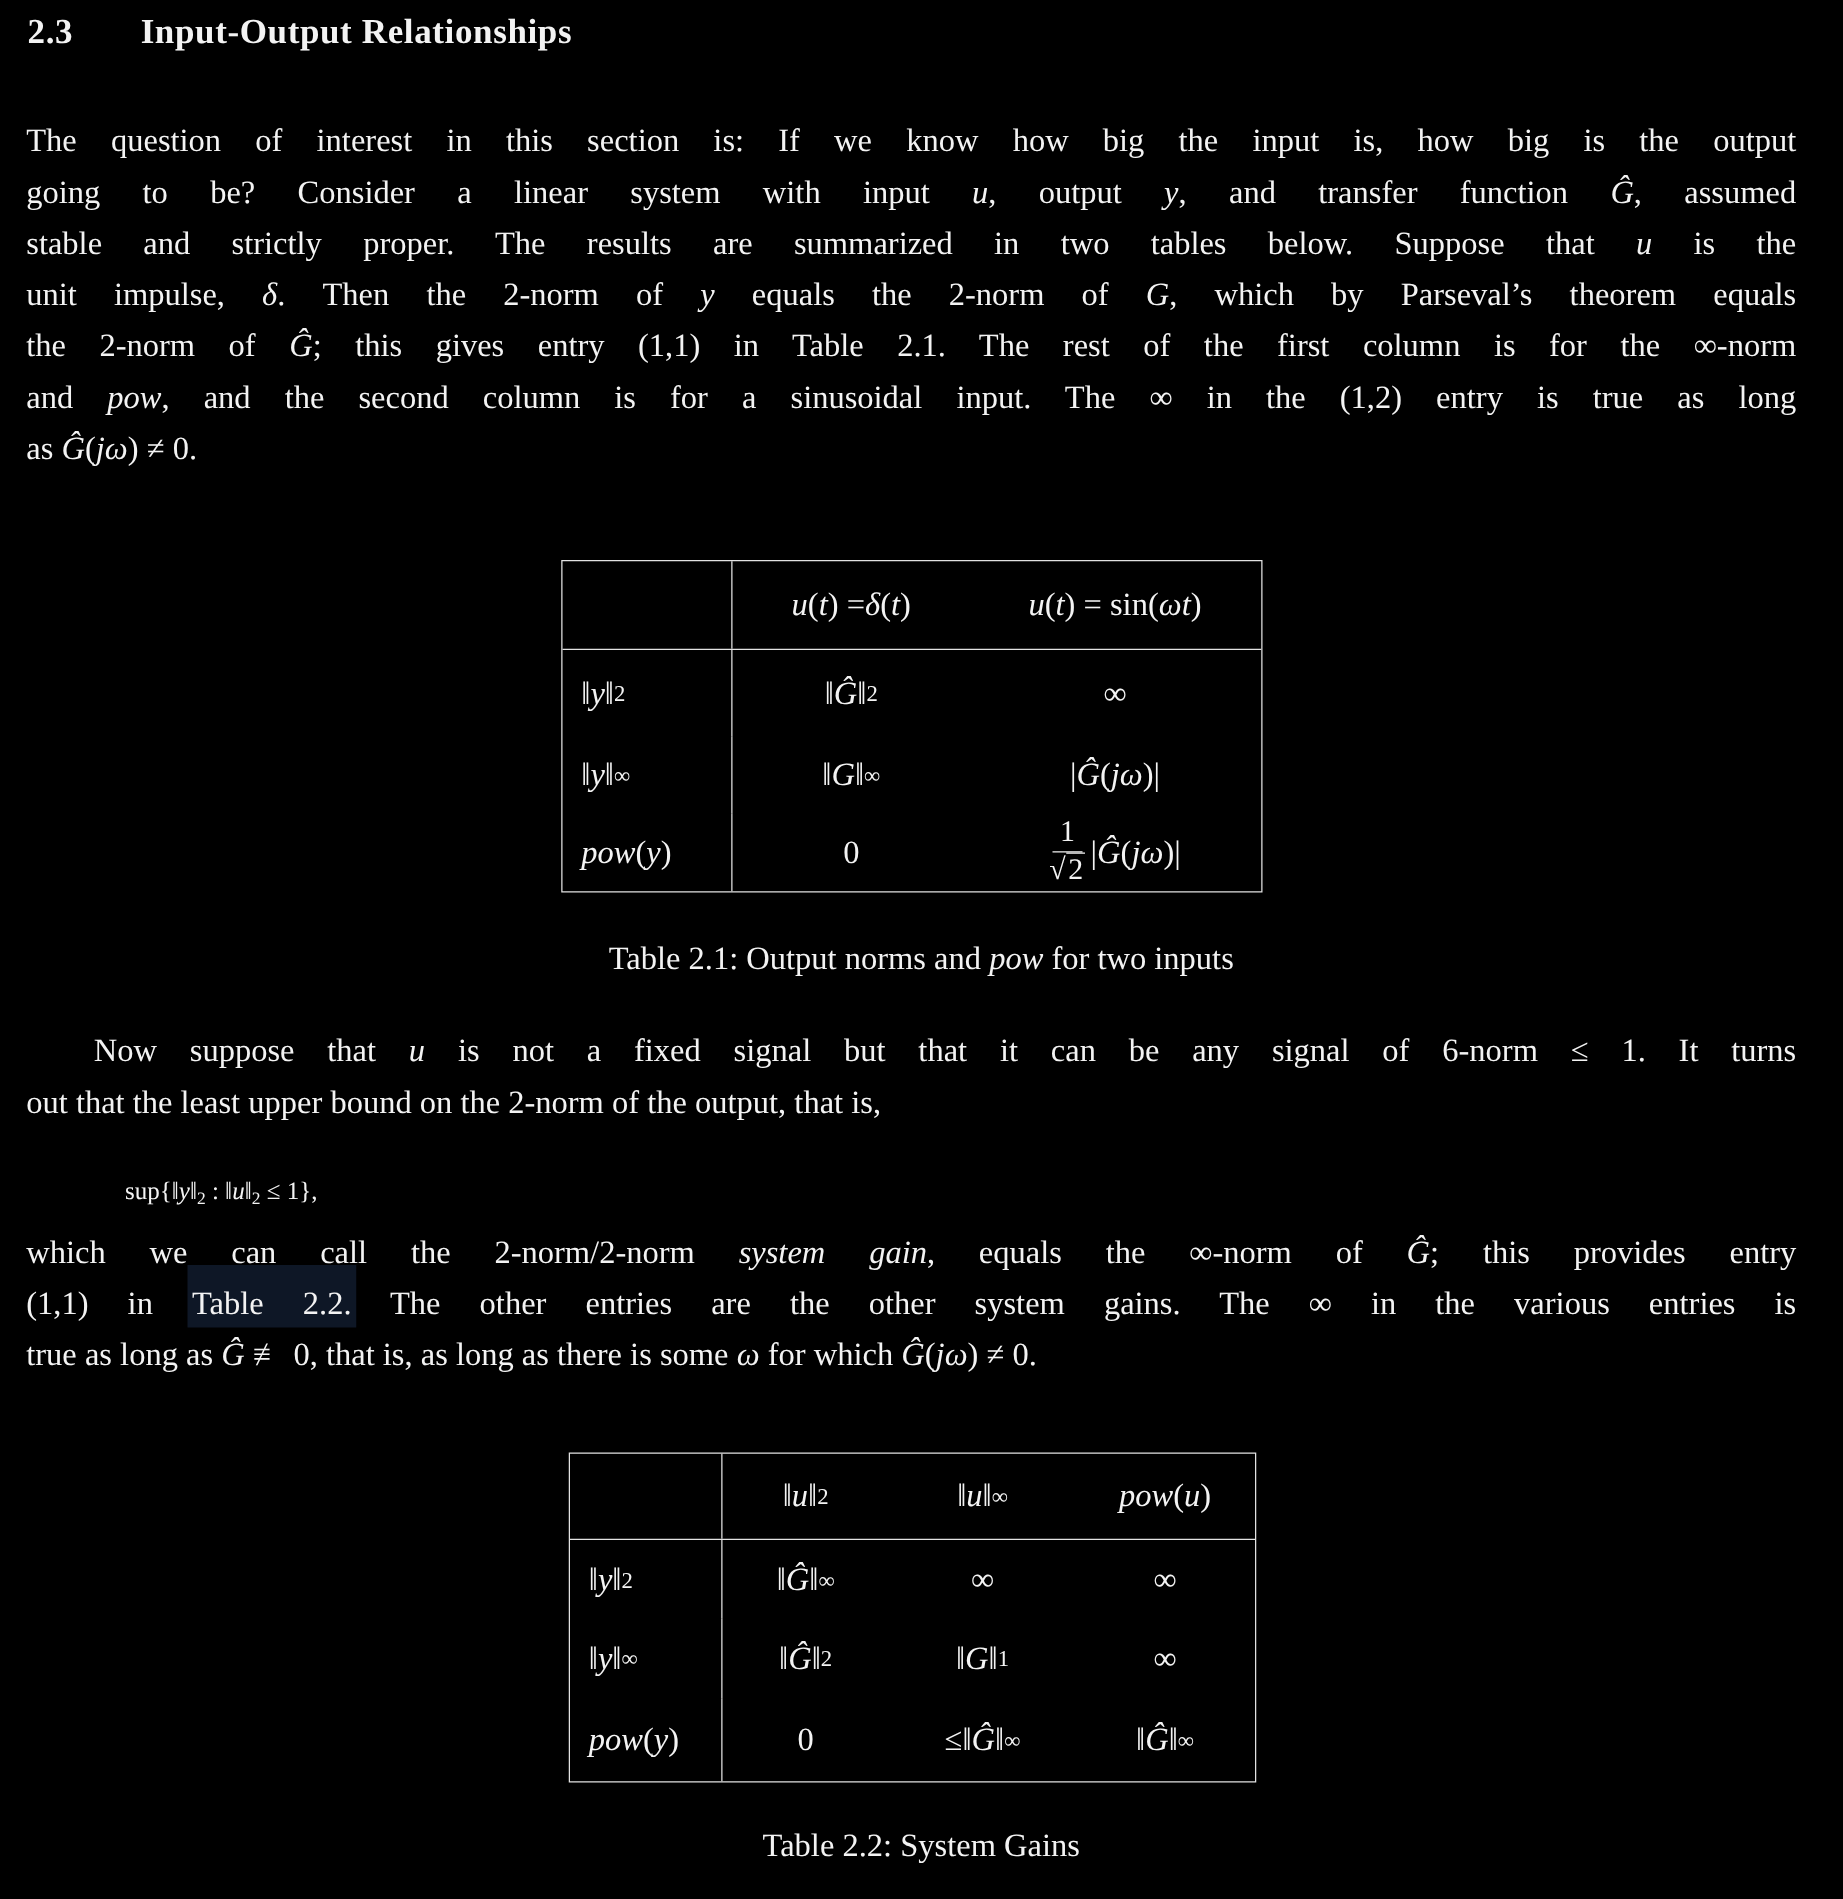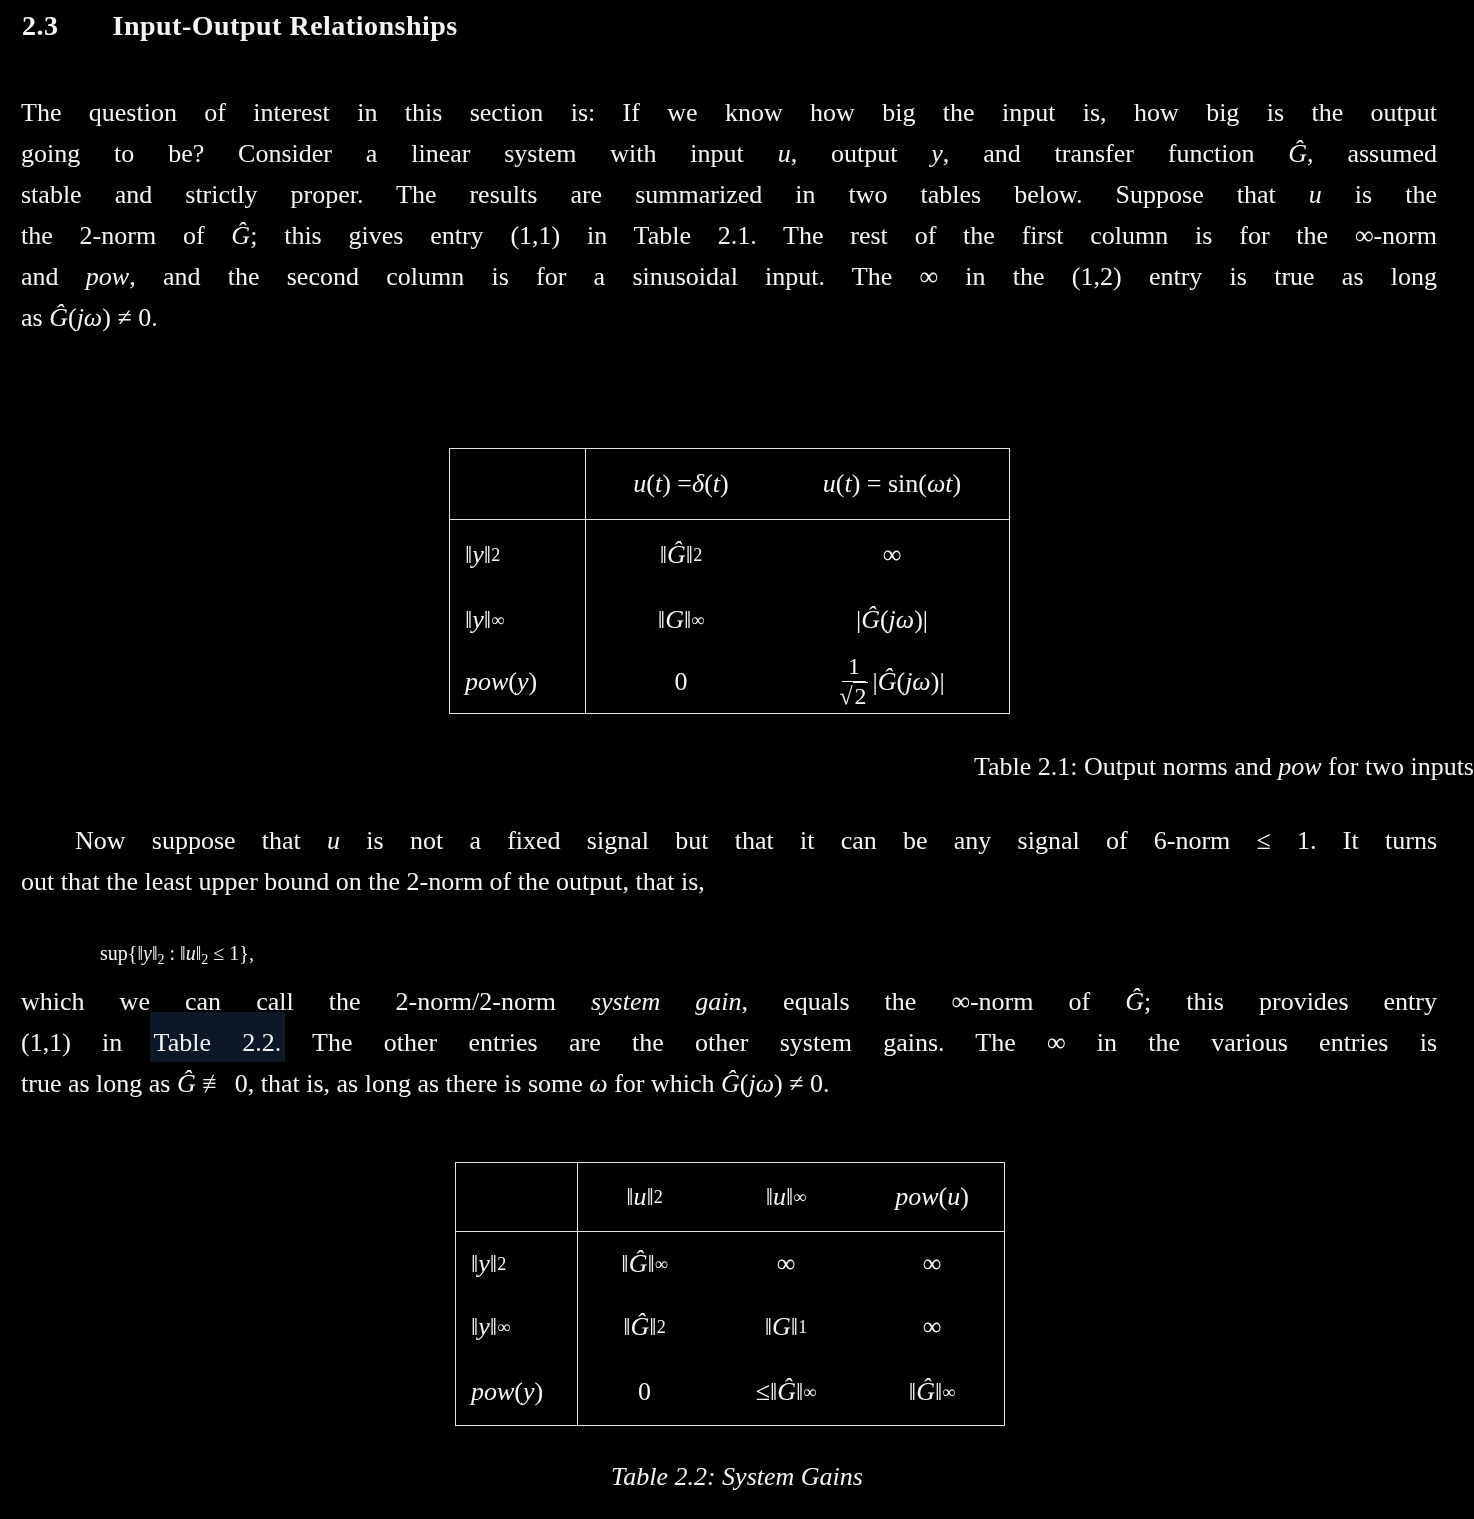--- a/index.html
+++ b/index.html
@@ -13,22 +13,22 @@
   .heading .num{margin-right:54px;}
   .para{left:21px;width:1416px;font-size:26px;}
   .line{line-height:41px;text-align:justify;text-align-last:justify;}
   .line.last{text-align-last:auto;}
   .indent-first .line:first-child{text-indent:54px;}
   .i{font-style:italic;}
   .sub{font-size:0.70em;vertical-align:-0.28em;line-height:0;}
   .hl{background:var(--hl);padding:16px 4px 5px 4px;margin:-3px -4px -5px -4px;cursor:pointer;}
   .equation{left:100px;top:933px;font-size:20px;line-height:41px;}
   .caption{left:0;width:1474px;text-align:center;font-size:26px;line-height:34px;}
-  .cap1{top:750px;text-align:right;}
-  .cap2{top:1460px;font-style:italic;}
+  .cap1{top:750px;}
+  .cap2{top:1460px;}
   .mtable{box-sizing:border-box;border:1.5px solid var(--line);display:flex;flex-direction:column;font-size:26px;}
   .trow{display:grid;}
   .thead{border-bottom:1.5px solid var(--line);}
   .lab{border-right:1.5px solid var(--line);display:flex;align-items:center;justify-content:flex-start;padding-left:15px;box-sizing:border-box;}
   .cell,.hcell{display:flex;align-items:center;justify-content:center;}
   .t1{left:449px;top:448px;width:561px;height:266px;}
   .t1 .trow{grid-template-columns:136px 190px 232px;}
   .t1 .trow:nth-child(1){height:71px;}
   .t1 .trow:nth-child(2){height:70px;}
   .t1 .trow:nth-child(3){height:62px;}
@@ -49,20 +49,21 @@
 <body>
 
 <div class="abs heading">
   <span class="num">2.3</span><span>Input-Output Relationships</span>
 </div>
 
 <div class="abs para" style="top:92px">
     <div class="line"><span>The question of interest in this section is: If we know how big the input is, how big is the output</span></div>
     <div class="line"><span>going to be? Consider a linear system with input </span><span class="i">u</span><span>, output </span><span class="i">y</span><span>, and transfer function </span><span class="i">Ĝ</span><span>, assumed</span></div>
     <div class="line"><span>stable and strictly proper. The results are summarized in two tables below. Suppose that </span><span class="i">u</span><span> is the</span></div>
+    <div class="line"><span>unit impulse, </span><span class="i">δ</span><span>. Then the 2-norm of </span><span class="i">y</span><span> equals the 2-norm of </span><span class="i">G</span><span>, which by Parseval’s theorem equals</span></div>
     <div class="line"><span>the 2-norm of </span><span class="i">Ĝ</span><span>; this gives entry (1,1) in Table 2.1. The rest of the first column is for the ∞-norm</span></div>
     <div class="line"><span>and </span><span class="i">pow</span><span>, and the second column is for a sinusoidal input. The ∞ in the (1,2) entry is true as long</span></div>
     <div class="line last"><span>as </span><span class="i">Ĝ</span><span>(</span><span class="i">jω</span><span>) ≠ 0.</span></div>
   </div>
 
 <div class="abs mtable t1">
     <div class="trow thead">
       <div class="lab"></div>
       <div class="hcell">
         <span class="i">u</span>

